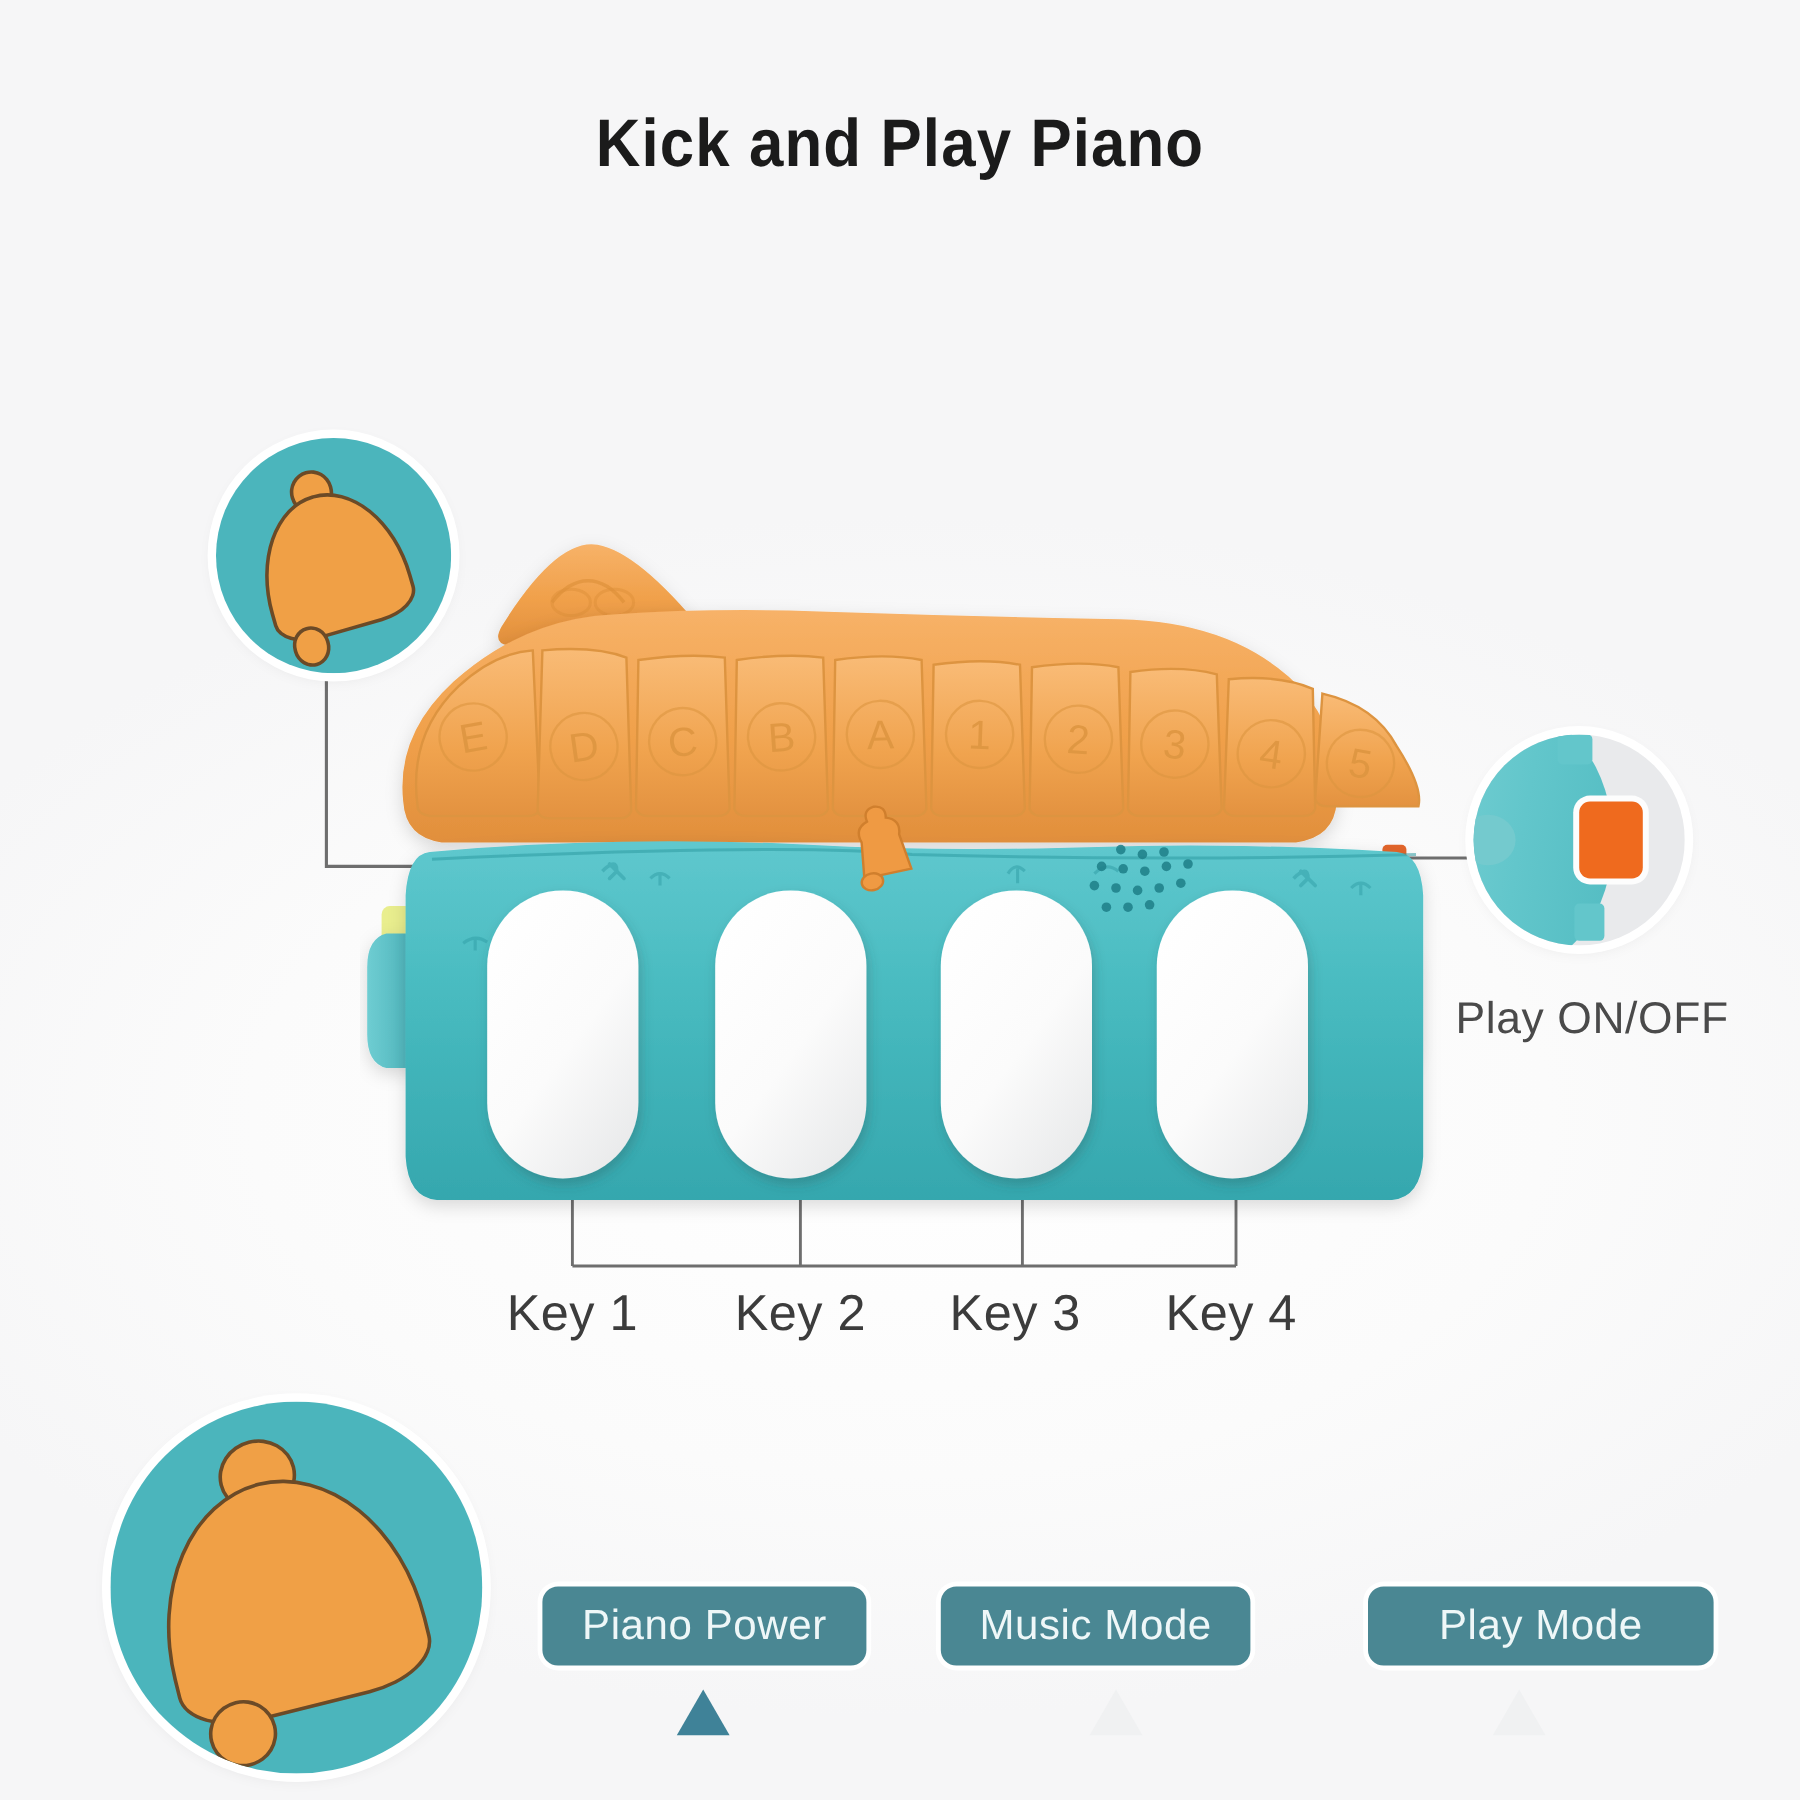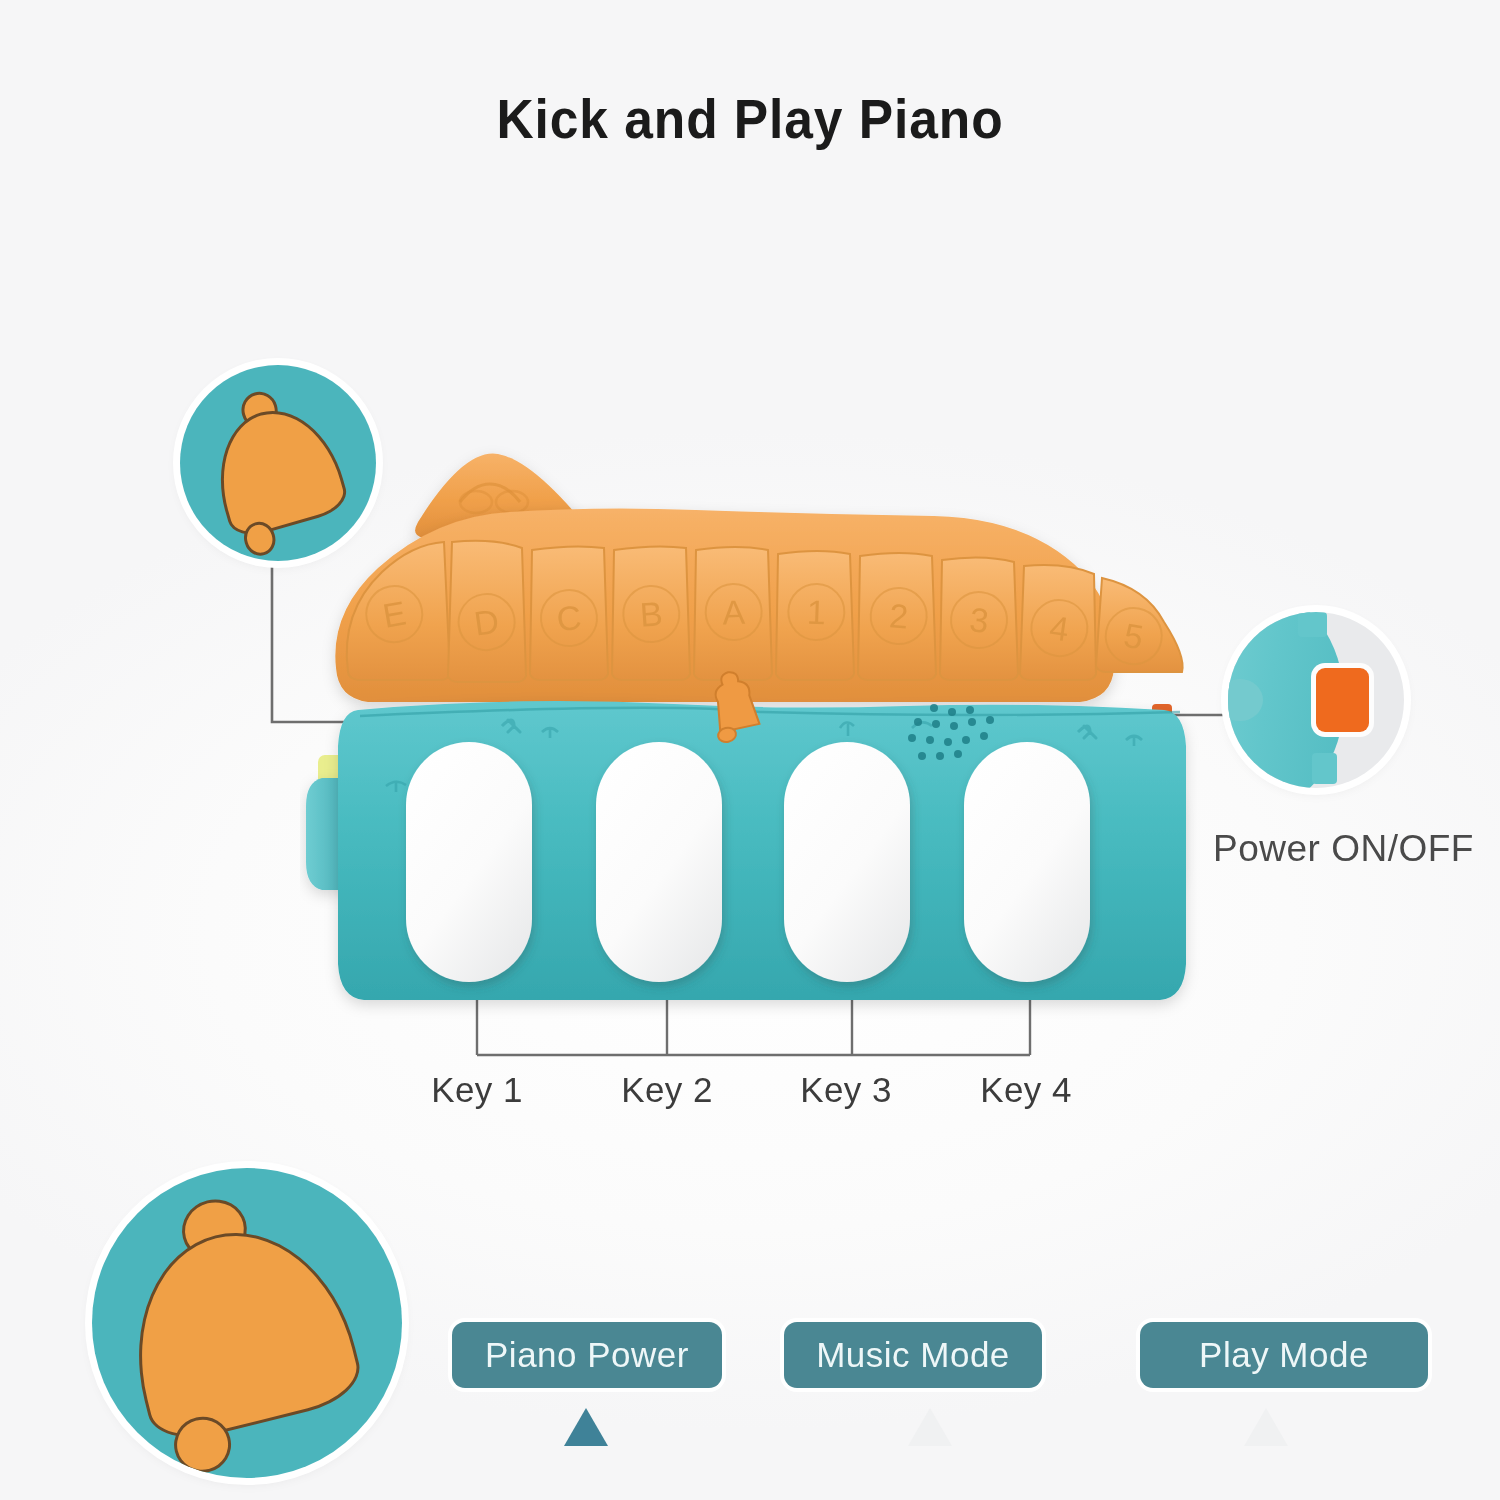--- a/index.html
+++ b/index.html
@@ -46,21 +46,21 @@
     letter-spacing: 0.5px;
     white-space: nowrap;
   }
   #label-mode { left: 85px; top: 300px; }
   #label-power { left: 1213px; top: 828px; }
 
   
   .key-caption {
     position: absolute;
     top: 1070px;
-    font-size: 35px;
+    font-size: 42px;
     color: #3c3c3c;
     letter-spacing: 0.4px;
     white-space: nowrap;
     text-align: center;
     width: 160px;
   }
 
   
   .svg-layer {
     position: absolute;
@@ -384,21 +384,21 @@
     </g>
 
     <g>
       <rect x="106" y="332" width="126" height="240" rx="63" fill="url(#gKey)" filter="url(#keyShadow)"></rect>
       <rect x="296" y="332" width="126" height="240" rx="63" fill="url(#gKey)" filter="url(#keyShadow)"></rect>
       <rect x="484" y="332" width="126" height="240" rx="63" fill="url(#gKey)" filter="url(#keyShadow)"></rect>
       <rect x="664" y="332" width="126" height="240" rx="63" fill="url(#gKey)" filter="url(#keyShadow)"></rect>
     </g>
   </svg>
 
-  <div class="callout-label" id="label-power">Power ON/OFF</div>
+  <div class="callout-label" id="label-power">Play ON/OFF</div>
 
   <div class="mag-circle" id="mag-mode">
     <div class="mag-teal"></div>
     <div class="bell" style="left:20%; top:12%; width:62%; height:78%; transform: rotate(-16deg);">
       <div class="top"></div>
       <div class="body"></div>
       <div class="clapper"></div>
     </div>
   </div>
 

